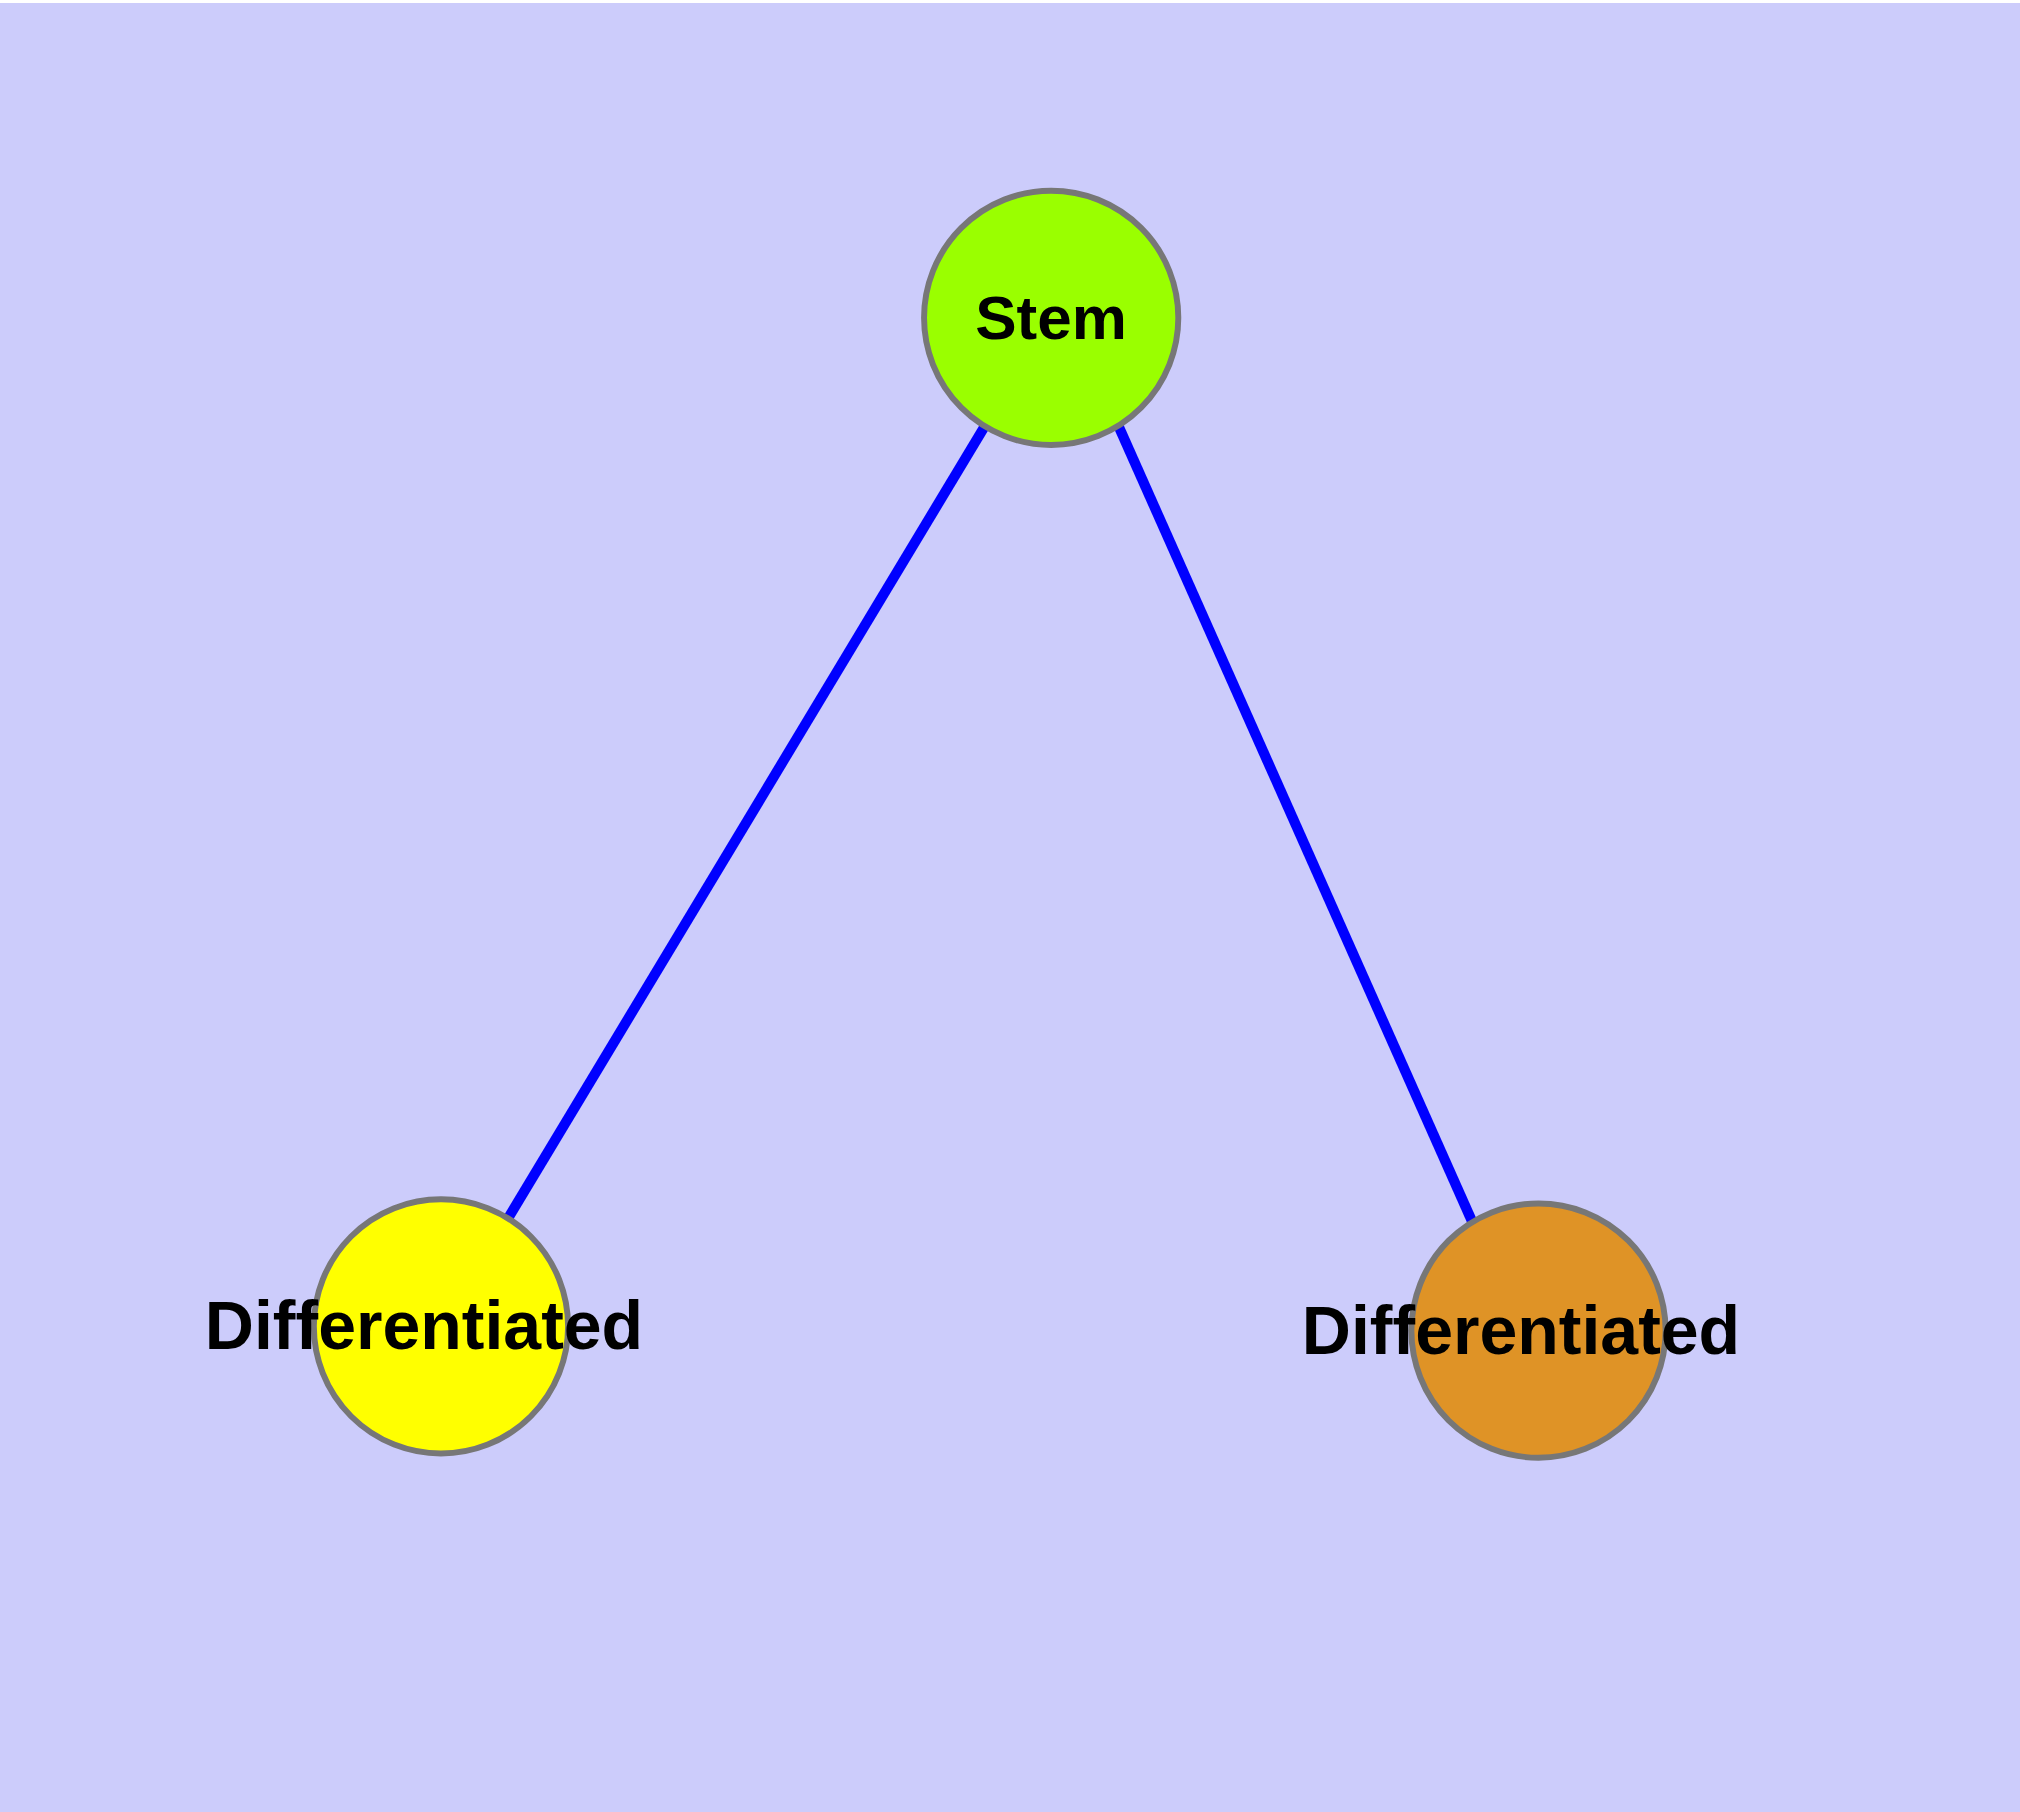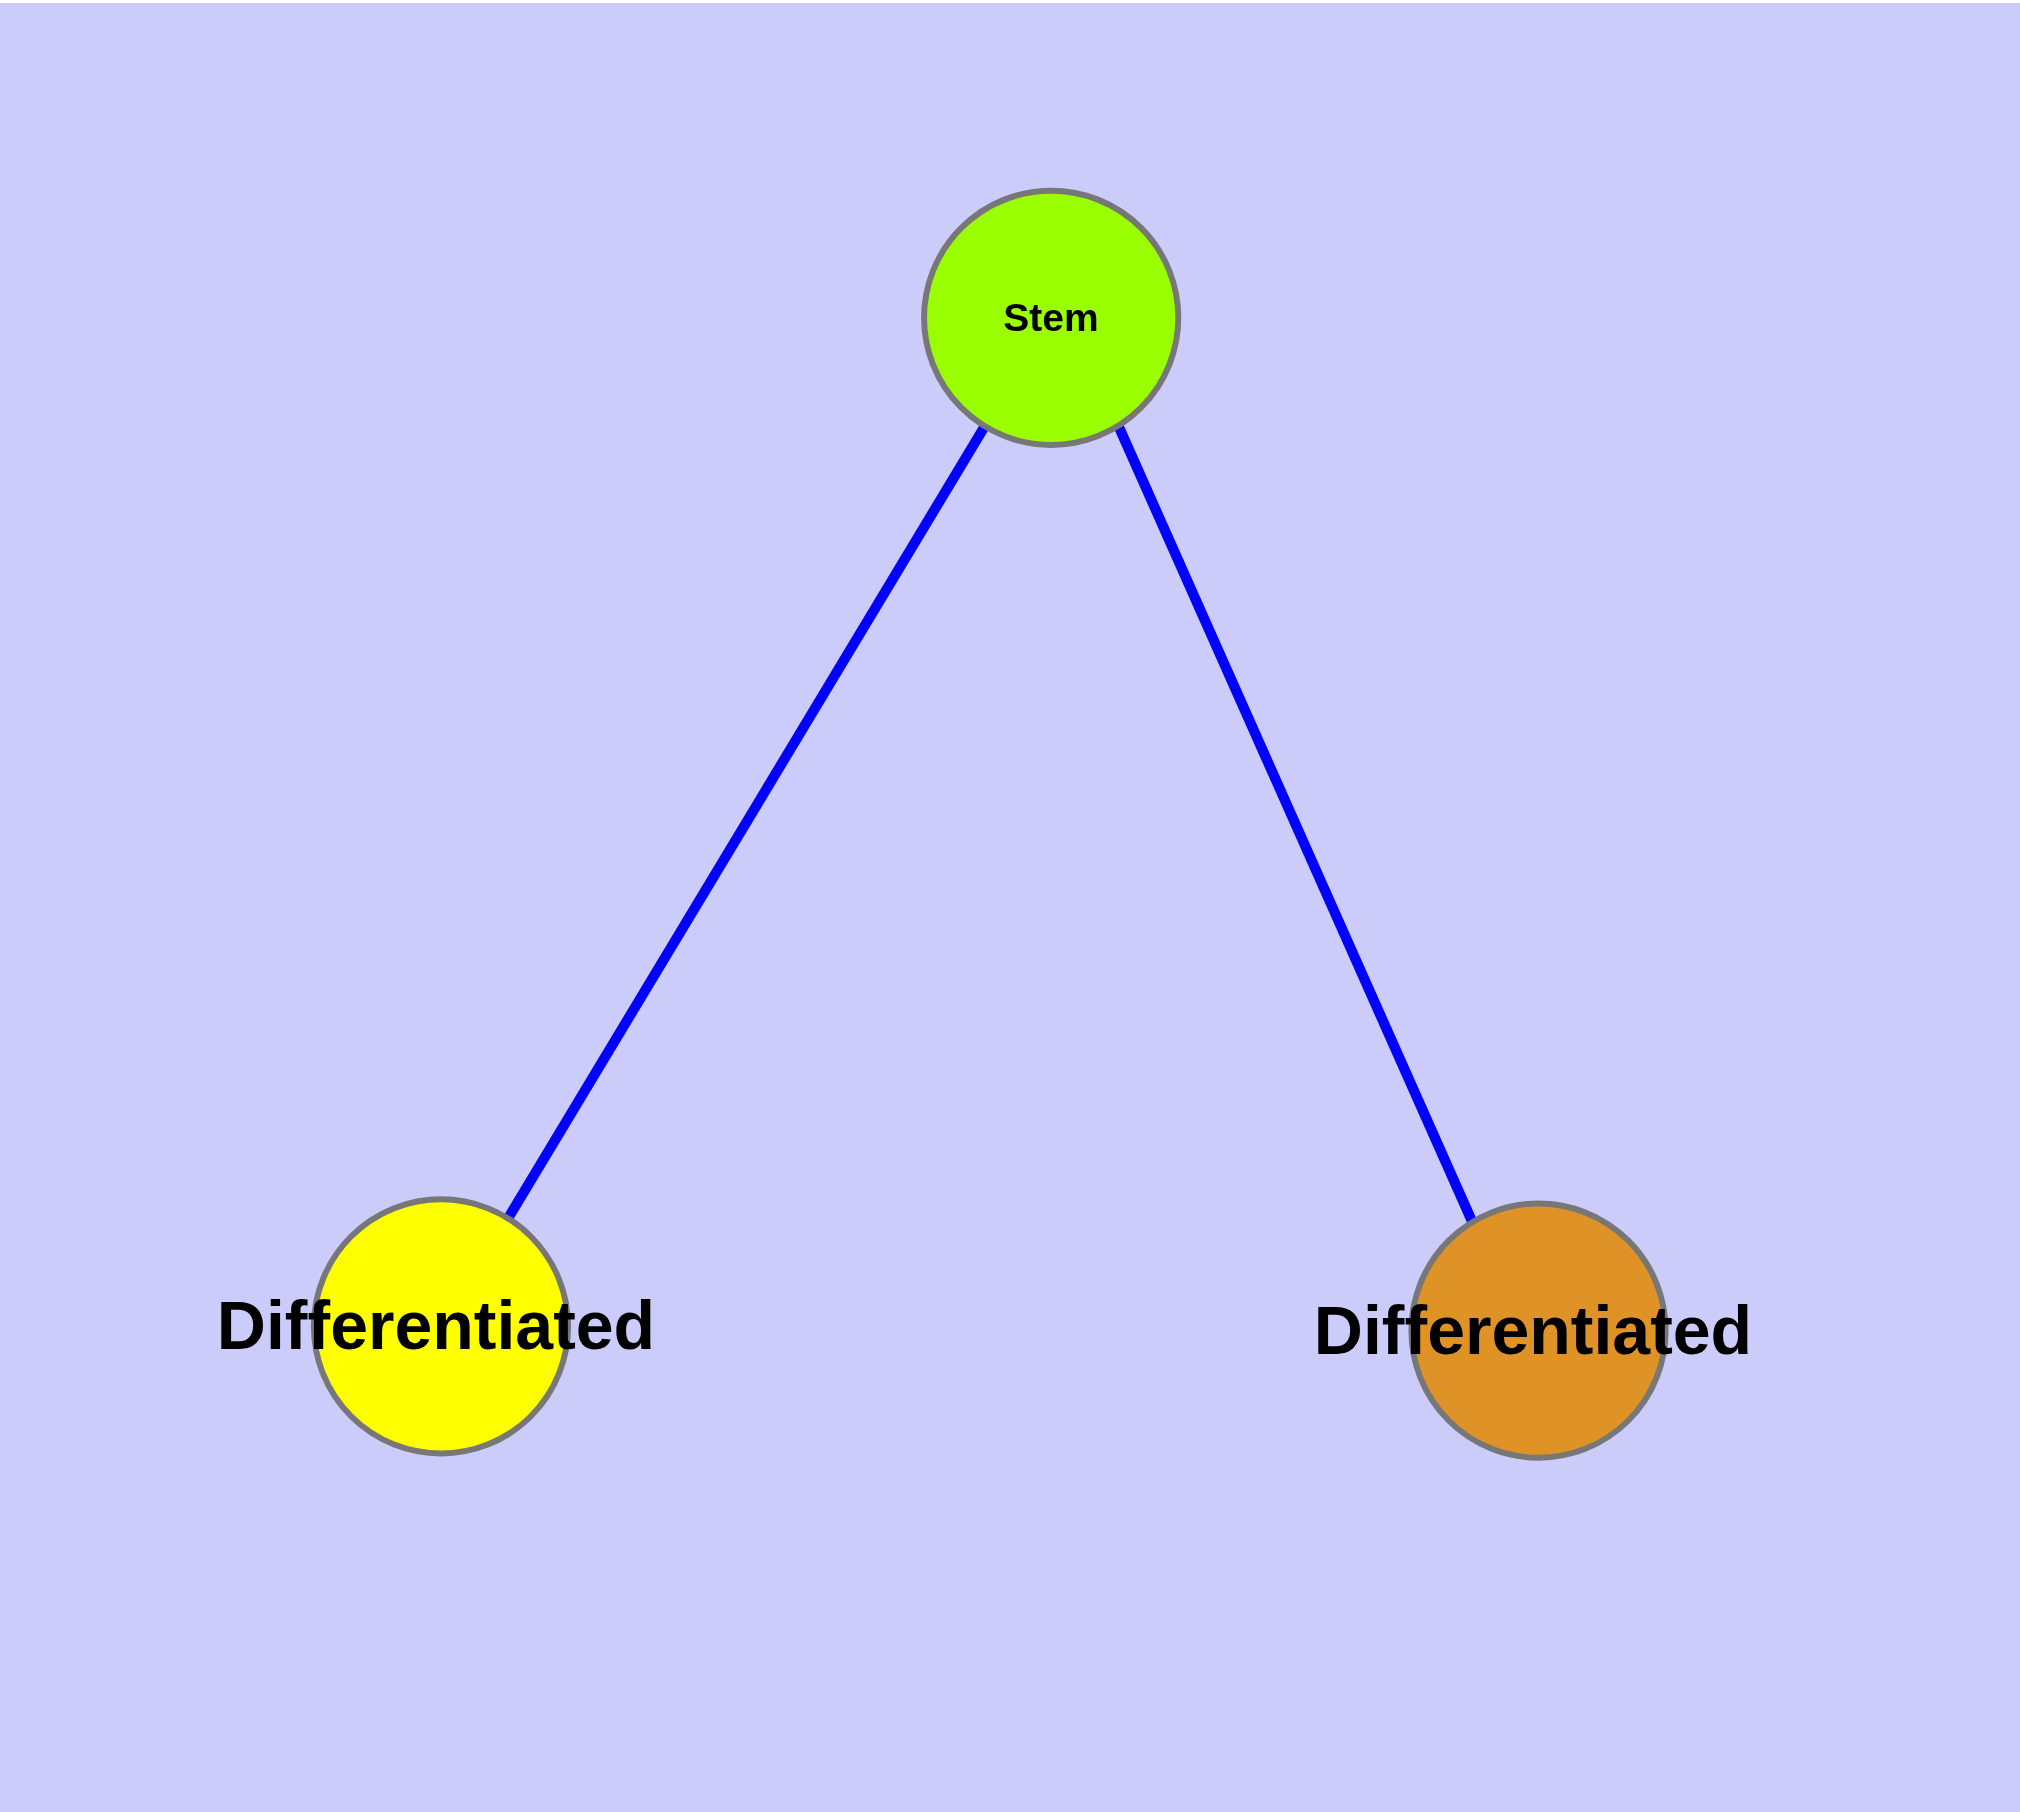--- a/index.html
+++ b/index.html
@@ -40,21 +40,20 @@
     line-height: 1.02;
     white-space: pre;
     pointer-events: none;
     transform: translate(-50%, -50%);
   }
   .label-stem {
     font-size: 59px;
   }
   .label-leaf {
     font-size: 68px;
-    margin-left: 12px;
   }
 </style>
 </head>
 <body>
 
 <div id="canvas" style="width: 2021px; height: 1812px; background: rgb(255, 255, 255);">
   <div id="plot-area" style="background: rgb(204, 204, 251); width: 2021px; height: 1809px;"></div>
 
   <svg id="graph-svg" viewBox="0 0 2384 2138">
     <g id="edges-layer">
@@ -62,18 +61,18 @@
         <line x1="1320" y1="504" x2="1737" y2="1442" stroke="#0000ff" stroke-width="12" stroke-linecap="butt"></line>
       </g>
     <g id="nodes-layer">
         <circle cx="1240" cy="375" r="150" fill="#9aff00" stroke="#777777" stroke-width="7"></circle>
         <circle cx="520" cy="1565" r="150" fill="#ffff00" stroke="#777777" stroke-width="7"></circle>
         <circle cx="1815" cy="1570" r="150" fill="#df9326" stroke="#777777" stroke-width="7"></circle>
       </g>
   </svg>
 
   <div id="labels-layer">
-      <div class="node-label label-stem" style="left: 1051px; top: 318px; font-size: 39px;"><div>Stem</div></div>
+      <div class="node-label label-stem" style="left: 1051px; top: 318px; font-size: 62px;"><div>Stem</div></div>
       <div class="node-label label-leaf" style="left: 424px; top: 1326px; font-size: 68px;"><div>Differentiated</div></div>
       <div class="node-label label-leaf" style="left: 1521px; top: 1331px; font-size: 68px;"><div>Differentiated</div></div>
     </div>
 </div>
 
 
 </body></html>

